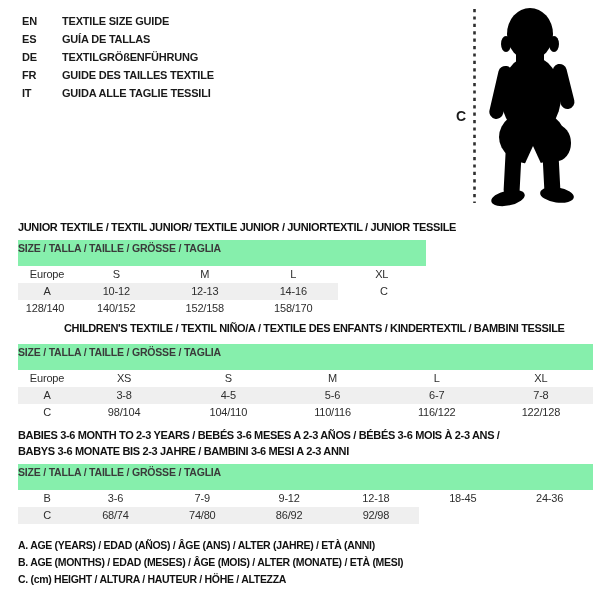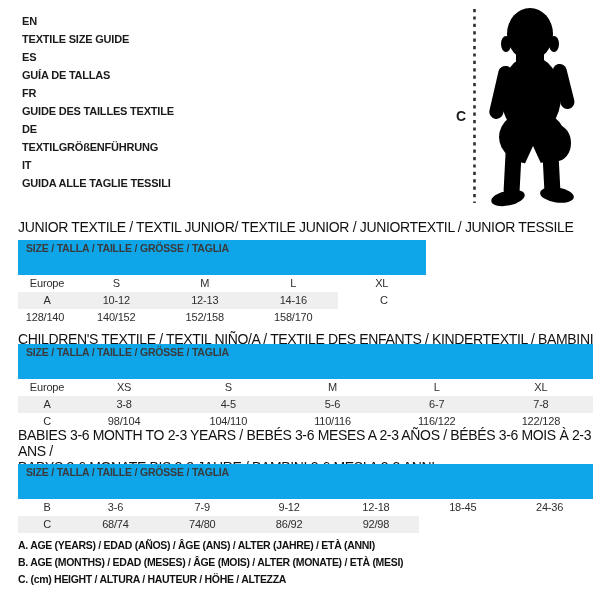--- a/index.html
+++ b/index.html
@@ -2,72 +2,72 @@
 <html><head>
 <meta charset="utf-8">
 <style>
   html,body{margin:0;padding:0;background:#fff;}
   #canvas{
     position:relative;width:600px;height:600px;background:#fff;overflow:hidden;
     font-family:"Liberation Sans",sans-serif;color:#1a1a1a;
   }
   
   .lang-block{position:absolute;left:22px;top:12px;}
-  .lang-row{display:flex;line-height:18px;font-size:11px;font-weight:bold;letter-spacing:-0.2px;flex-direction:column;}
+  .lang-row{display:flex;line-height:18px;font-size:11px;font-weight:bold;letter-spacing:-0.2px;}
   .lang-code{width:40px;}
   
   .figure{position:absolute;left:450px;top:0;width:145px;height:212px;}
   
   .sec-title{
-    position:absolute;left:18px;font-size:14px;font-weight:normal;letter-spacing:-0.35px;
+    position:absolute;left:18px;font-size:11px;font-weight:bold;letter-spacing:-0.35px;
     color:#111;white-space:pre-line;line-height:16px;
   }
   
   .size-table{position:absolute;left:18px;display:grid;}
   .size-bar{
-    grid-column:1 / -1;background:#0ea5e9;height:35px;line-height:17px;
-    font-size:10.5px;font-weight:600;color:#3a3a3a;padding-left:8px;letter-spacing:-0.2px;
+    grid-column:1 / -1;background:#86efac;height:26px;line-height:17px;
+    font-size:10.5px;font-weight:600;color:#3a3a3a;padding-left:0;letter-spacing:-0.2px;
   }
   .cell{
     height:17px;line-height:17px;font-size:11px;color:#2e2e2e;
     text-align:center;letter-spacing:-0.2px;
   }
   .cell.label{text-align:center;padding-left:4px;}
   .cell.alt{background:#efefef;}
   
   .footnotes{position:absolute;left:18px;top:537px;}
   .footnote{font-size:10.5px;font-weight:bold;line-height:17px;letter-spacing:-0.3px;color:#111;}
   #t0{top:240px;width:408px;}
   #t1{top:344px;width:575px;}
   #t2{top:464px;width:575px;}
   #st0{top:219px;}
-  #st1{top:331px;}
+  #st1{top:320px;margin-left:46px;}
   #st2{top:427px;}
 </style>
 </head>
 <body>
 
 <div id="canvas">
 
   <div class="lang-block">
     <div class="lang-row">
       <span class="lang-code">EN</span>
       <span class="lang-label">TEXTILE SIZE GUIDE</span>
     </div>
     <div class="lang-row">
       <span class="lang-code">ES</span>
       <span class="lang-label">GUÍA DE TALLAS</span>
     </div>
     <div class="lang-row">
+      <span class="lang-code">DE</span>
+      <span class="lang-label">TEXTILGRÖßENFÜHRUNG</span>
+    </div>
+    <div class="lang-row">
       <span class="lang-code">FR</span>
       <span class="lang-label">GUIDE DES TAILLES TEXTILE</span>
-    </div>
-    <div class="lang-row">
-      <span class="lang-code">DE</span>
-      <span class="lang-label">TEXTILGRÖßENFÜHRUNG</span>
     </div>
     <div class="lang-row">
       <span class="lang-code">IT</span>
       <span class="lang-label">GUIDA ALLE TAGLIE TESSILI</span>
     </div>
   </div>
 
   <div class="figure">
     <svg width="145" height="212" viewBox="0 0 145 212">
       <line x1="24.5" y1="9" x2="24.5" y2="203" stroke="#2e2e2e" stroke-width="2.6" stroke-dasharray="3.2 4.2"></line>

